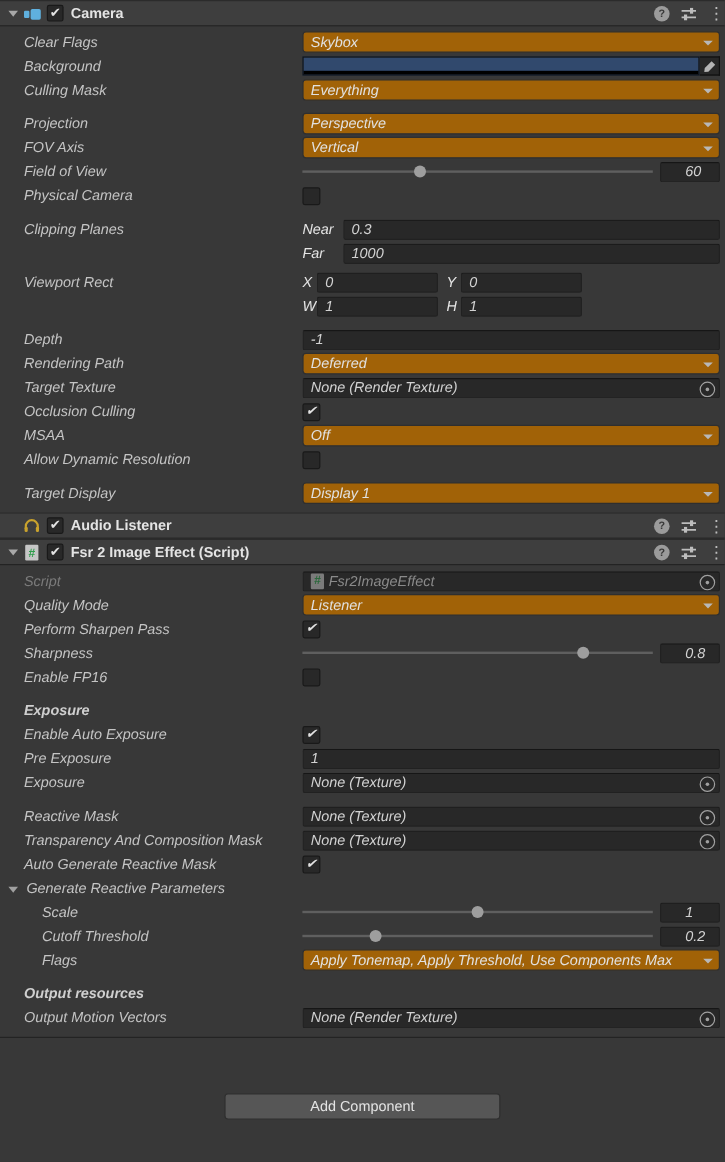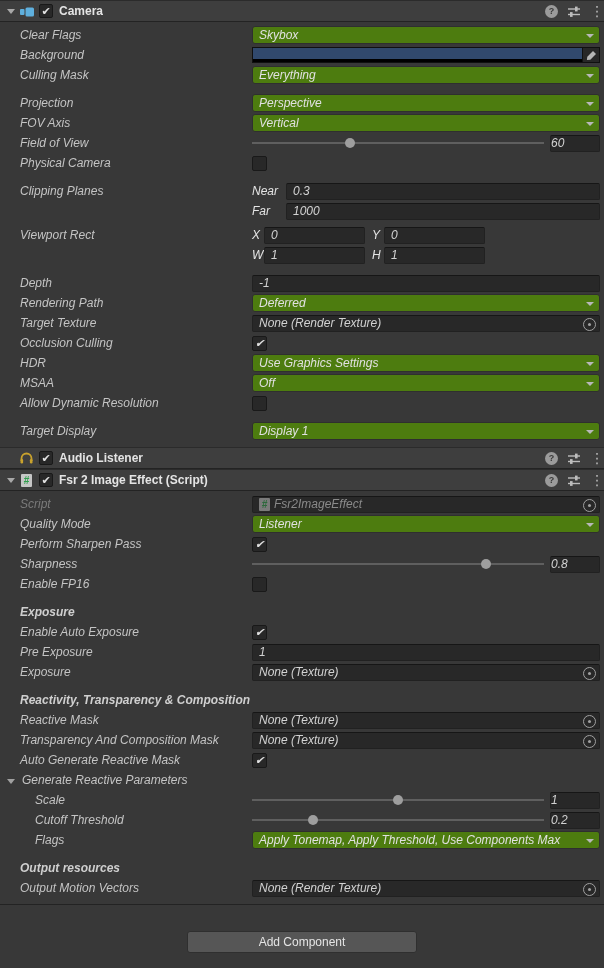--- a/index.html
+++ b/index.html
@@ -36,42 +36,42 @@
     width:252px;flex:0 0 252px;box-sizing:border-box;padding-left:20px;
     color:#C4C4C4;white-space:nowrap;overflow:hidden;display:flex;align-items:center;
   }
   .row-label.indent{padding-left:35px;}
   .row-label.bold{font-weight:bold;color:#CFCFCF;}
   .row-label.dim{color:#7B7B7B;}
   .row-label .tri{width:0;height:0;border-left:4px solid transparent;border-right:4px solid transparent;border-top:5px solid #A0A0A0;margin:2px 7px 0 -13px;}
   .row-value{flex:1;margin-right:4px;display:flex;align-items:center;position:relative;height:100%;}
 
   .dropdown{
-    flex:1;height:18px;box-sizing:border-box;background:#4d7c0f;border:1px solid #2F2F2F;border-radius:3px;
+    flex:1;height:18px;box-sizing:border-box;background:#a16207;border:1px solid #2F2F2F;border-radius:3px;
     display:flex;align-items:center;padding:0 14px 0 6px;color:#E1E1E1;white-space:nowrap;overflow:hidden;position:relative;
   }
   .dropdown .dd-arrow{position:absolute;right:5px;top:7px;width:0;height:0;border-left:4px solid transparent;border-right:4px solid transparent;border-top:4px solid #B8B8B8;}
 
   .tfield{
     flex:1;height:17px;box-sizing:border-box;background:#282828;border:1px solid #212121;border-top-color:#161616;border-radius:2px;
     display:flex;align-items:center;padding:0 6px;color:#D2D2D2;white-space:nowrap;overflow:hidden;
   }
 
   .objfield{position:relative;flex:1;height:17px;box-sizing:border-box;background:#282828;border:1px solid #212121;border-top-color:#161616;border-radius:2px;display:flex;align-items:center;padding:0 20px 0 6px;color:#D2D2D2;white-space:nowrap;overflow:hidden;}
   .objfield.dim{color:#8A8A8A;}
   .picker{position:absolute;right:3px;top:2px;width:11px;height:11px;border:1px solid #A0A0A0;border-radius:50%;display:flex;align-items:center;justify-content:center;}
   .picker::after{content:"";width:3px;height:3px;border-radius:50%;background:#A0A0A0;}
 
   .cb{width:15px;height:15px;box-sizing:border-box;background:#282828;border:1px solid #191919;border-radius:2px;display:flex;align-items:center;justify-content:center;color:#E2E2E2;font-size:11px;line-height:11px;}
   .cb.small{width:14px;height:14px;margin:0 1px;}
 
   .slider-wrap{flex:1;height:100%;display:flex;align-items:center;position:relative;margin-right:6px;}
   .slider-track{flex:1;height:2px;background:#5F5F5F;position:relative;}
   .slider-knob{position:absolute;top:-4px;width:10px;height:10px;border-radius:50%;background:#9E9E9E;}
-  .slider-val{flex:0 0 50px;width:50px;height:17px;box-sizing:border-box;background:#282828;border:1px solid #212121;border-top-color:#161616;border-radius:2px;display:flex;align-items:center;padding:0 0;color:#D2D2D2;}
+  .slider-val{flex:0 0 50px;width:50px;height:17px;box-sizing:border-box;background:#282828;border:1px solid #212121;border-top-color:#161616;border-radius:2px;display:flex;align-items:center;padding:0 20px;color:#D2D2D2;}
 
   .sublab{flex:0 0 34px;color:#e5e5e5;}
   .sublab.xy{flex:0 0 12px;}
   .vfield{flex:0 0 101px;width:101px;height:17px;box-sizing:border-box;background:#282828;border:1px solid #212121;border-top-color:#161616;border-radius:2px;display:flex;align-items:center;padding:0 6px;color:#D2D2D2;margin-right:7px;}
 
   .colorfield{flex:1;height:16px;box-sizing:border-box;border:1px solid #101010;background:#31496D;position:relative;display:flex;}
   .alpha-strip{position:absolute;left:0;right:0;bottom:0;height:3px;background:#000;}
   .dropper{flex:0 0 17px;width:17px;height:16px;display:flex;align-items:center;justify-content:center;background:#272727;border:1px solid #101010;border-left:none;box-sizing:border-box;}
 
   .mini-script{width:11px;height:13px;background:#BFBFBF;border-radius:1px;color:#2E9E4B;font-weight:bold;font-size:10px;line-height:13px;text-align:center;margin-right:4px;flex:0 0 11px;}
@@ -290,31 +290,20 @@
               <span class="picker"></span>
             </div>
           </div>
         </div>
         <div class="row">
           <div class="row-label">
             <span>Occlusion Culling</span>
           </div>
           <div class="row-value">
             <span class="cb">✔</span>
-          </div>
-        </div>
-        <div class="row">
-          <div class="row-label">
-            <span>HDR</span>
-          </div>
-          <div class="row-value">
-            <div class="dropdown">
-              <span>Use Graphics Settings</span>
-              <span class="dd-arrow"></span>
-            </div>
           </div>
         </div>
         <div class="row">
           <div class="row-label">
             <span>MSAA</span>
           </div>
           <div class="row-value">
             <div class="dropdown">
               <span>Off</span>
               <span class="dd-arrow"></span>
@@ -490,25 +479,20 @@
           </div>
           <div class="row-value">
             <div class="objfield">
               <span>None (Texture)</span>
               <span class="picker"></span>
             </div>
           </div>
         </div>
         <div class="gap"></div>
         <div class="row">
-          <div class="row-label bold" style="width: 580px; flex: 0 0 580px;">
-            <span>Reactivity, Transparency &amp; Composition</span>
-          </div>
-        </div>
-        <div class="row">
           <div class="row-label">
             <span>Reactive Mask</span>
           </div>
           <div class="row-value">
             <div class="objfield">
               <span>None (Texture)</span>
               <span class="picker"></span>
             </div>
           </div>
         </div>

